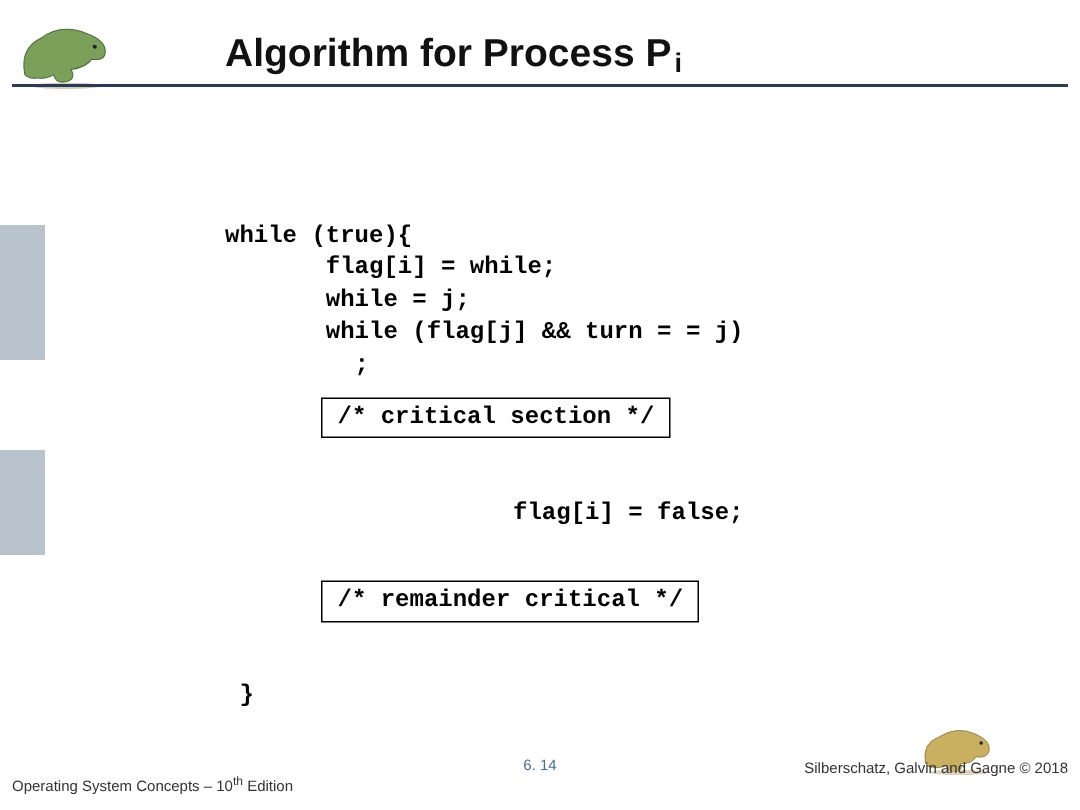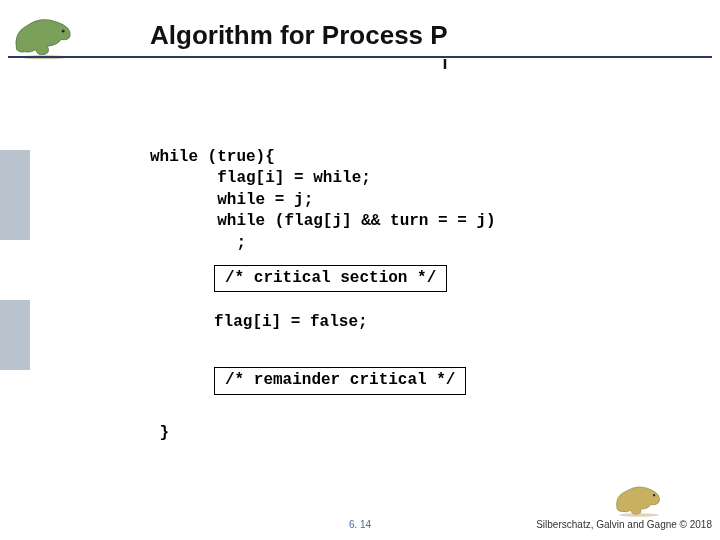--- a/index.html
+++ b/index.html
@@ -27,21 +27,20 @@
   }
   .title {
     position: absolute;
     left: 150px;
     top: 8px;
     font-size: 26px;
     font-weight: bold;
     color: #111;
     display: flex;
     align-items: flex-end;
-    flex-direction: column;
   }
   .title .sub {
     font-size: 18px;
     font-weight: bold;
     margin-left: 2px;
     position: relative;
     top: 2px;
   }
   .rule {
     position: absolute;
@@ -73,53 +72,54 @@
     color: #000;
     line-height: 1.35;
     white-space: pre;
   }
   .boxed {
     border: 1.5px solid #000;
     padding: 2px 10px 2px 10px;
     display: inline-block;
     margin-left: 64px;
     margin-top: 10px;
-    margin-bottom: 6px;
+    margin-bottom: 16px;
   }
   .indent-line {
     margin-left: 64px;
-    margin-top: 14px;
+    margin-top: 24px;
     margin-bottom: 2px;
+    text-align: right;
   }
   .footer {
     position: absolute;
     left: 0;
     right: 0;
     bottom: 8px;
     height: 24px;
     font-size: 10px;
     color: #333;
   }
   .footer-left {
     position: absolute;
     left: 8px;
     bottom: 2px;
   }
   .footer-left .sup { font-size: 8px; vertical-align: super; }
   .footer-center {
     position: absolute;
     left: 50%;
     transform: translateX(-50%);
-    bottom: 2px;
+    bottom: 16px;
     color: #4a6a9a;
   }
   .footer-right {
     position: absolute;
     right: 8px;
-    bottom: 2px;
+    bottom: 14px;
     margin-left: 42px;
   }
   .dino-br {
     position: absolute;
     right: 52px;
     bottom: 22px;
     width: 58px;
     height: 42px;
   }
 </style>
@@ -157,15 +157,18 @@
 <span> }</span>
 </div>
 
 <svg class="dino-br" viewBox="0 0 100 70">
   <path d="M12 55 Q8 32 28 25 Q48 12 70 22 Q88 30 85 42 Q82 50 70 48 Q66 56 52 56 Q56 64 46 65 Q38 66 36 58 Q28 62 20 60 Q14 60 12 55 Z" fill="#c8b060" stroke="#8a7a3a" stroke-width="1"></path>
   <circle cx="76" cy="32" r="2" fill="#223"></circle>
   <ellipse cx="50" cy="66" rx="34" ry="3" fill="#c8b890" opacity="0.6"></ellipse>
 </svg>
 
 <div class="footer">
+  <div class="footer-left">
+    <span>Operating System Concepts – 10</span><span class="sup">th</span><span> Edition</span>
+  </div>
   <div class="footer-center">6. 14</div>
   <div class="footer-right">Silberschatz, Galvin and Gagne © 2018</div>
 </div>
 
 </body></html>

